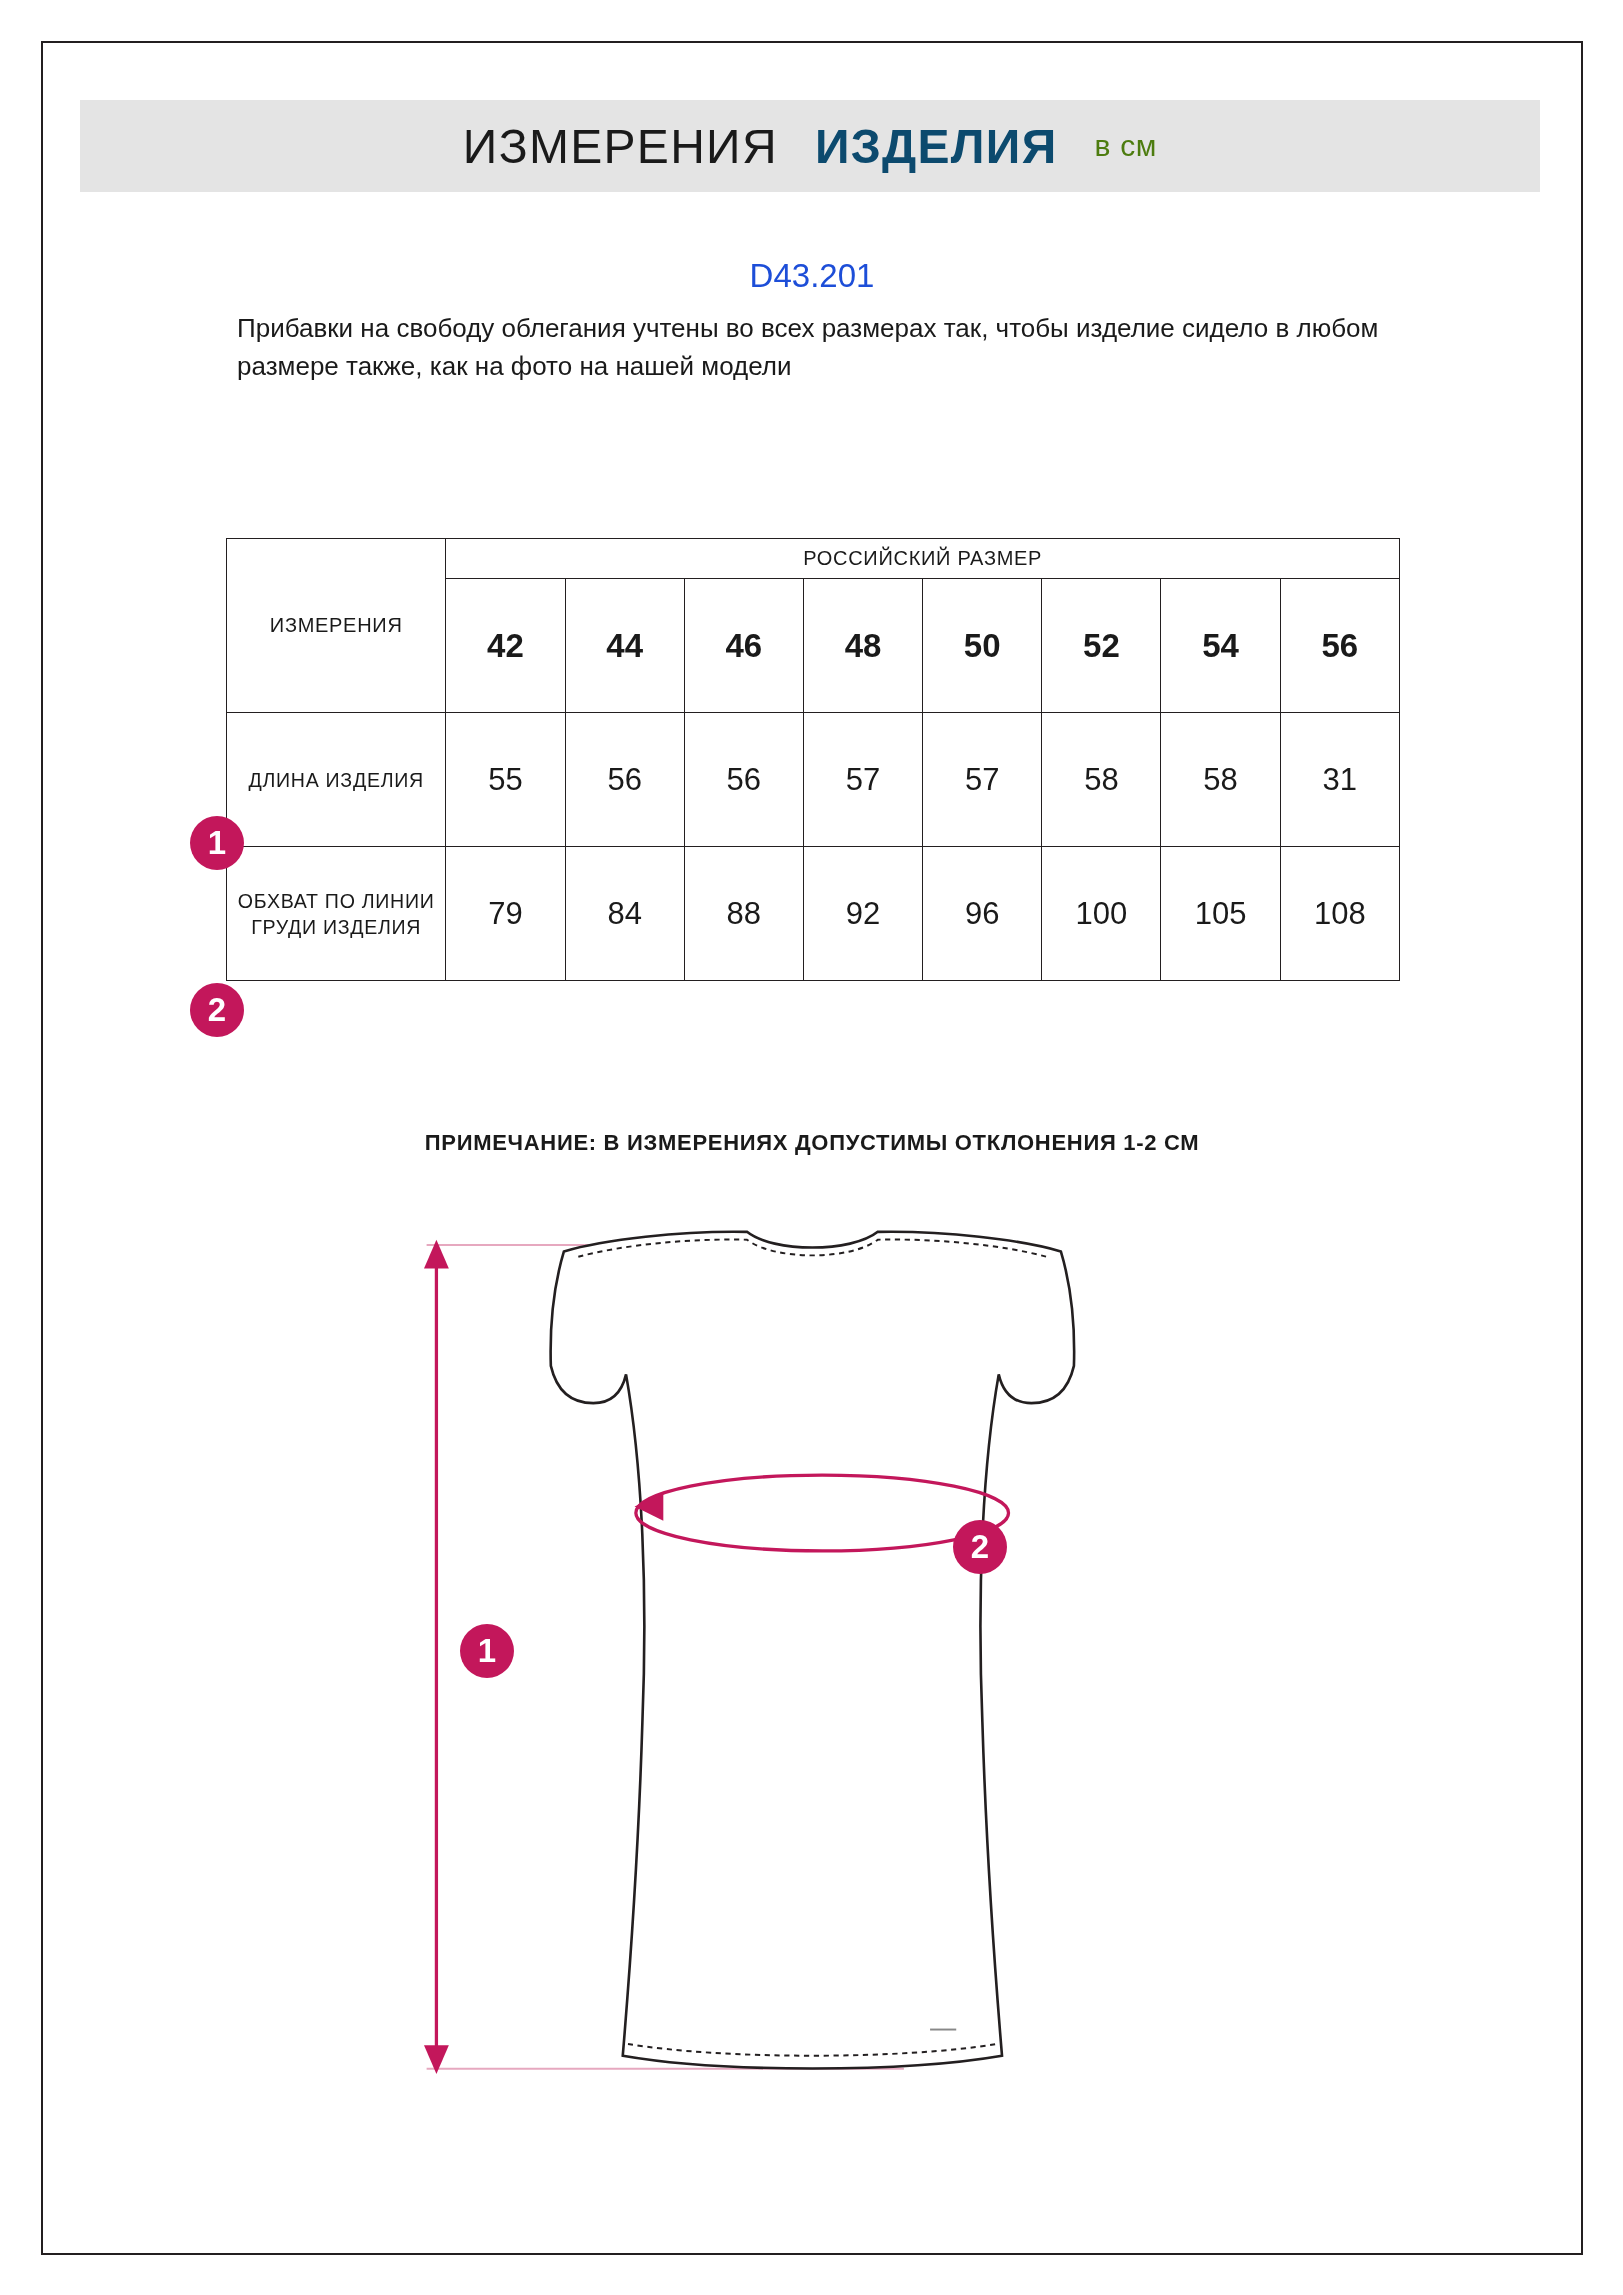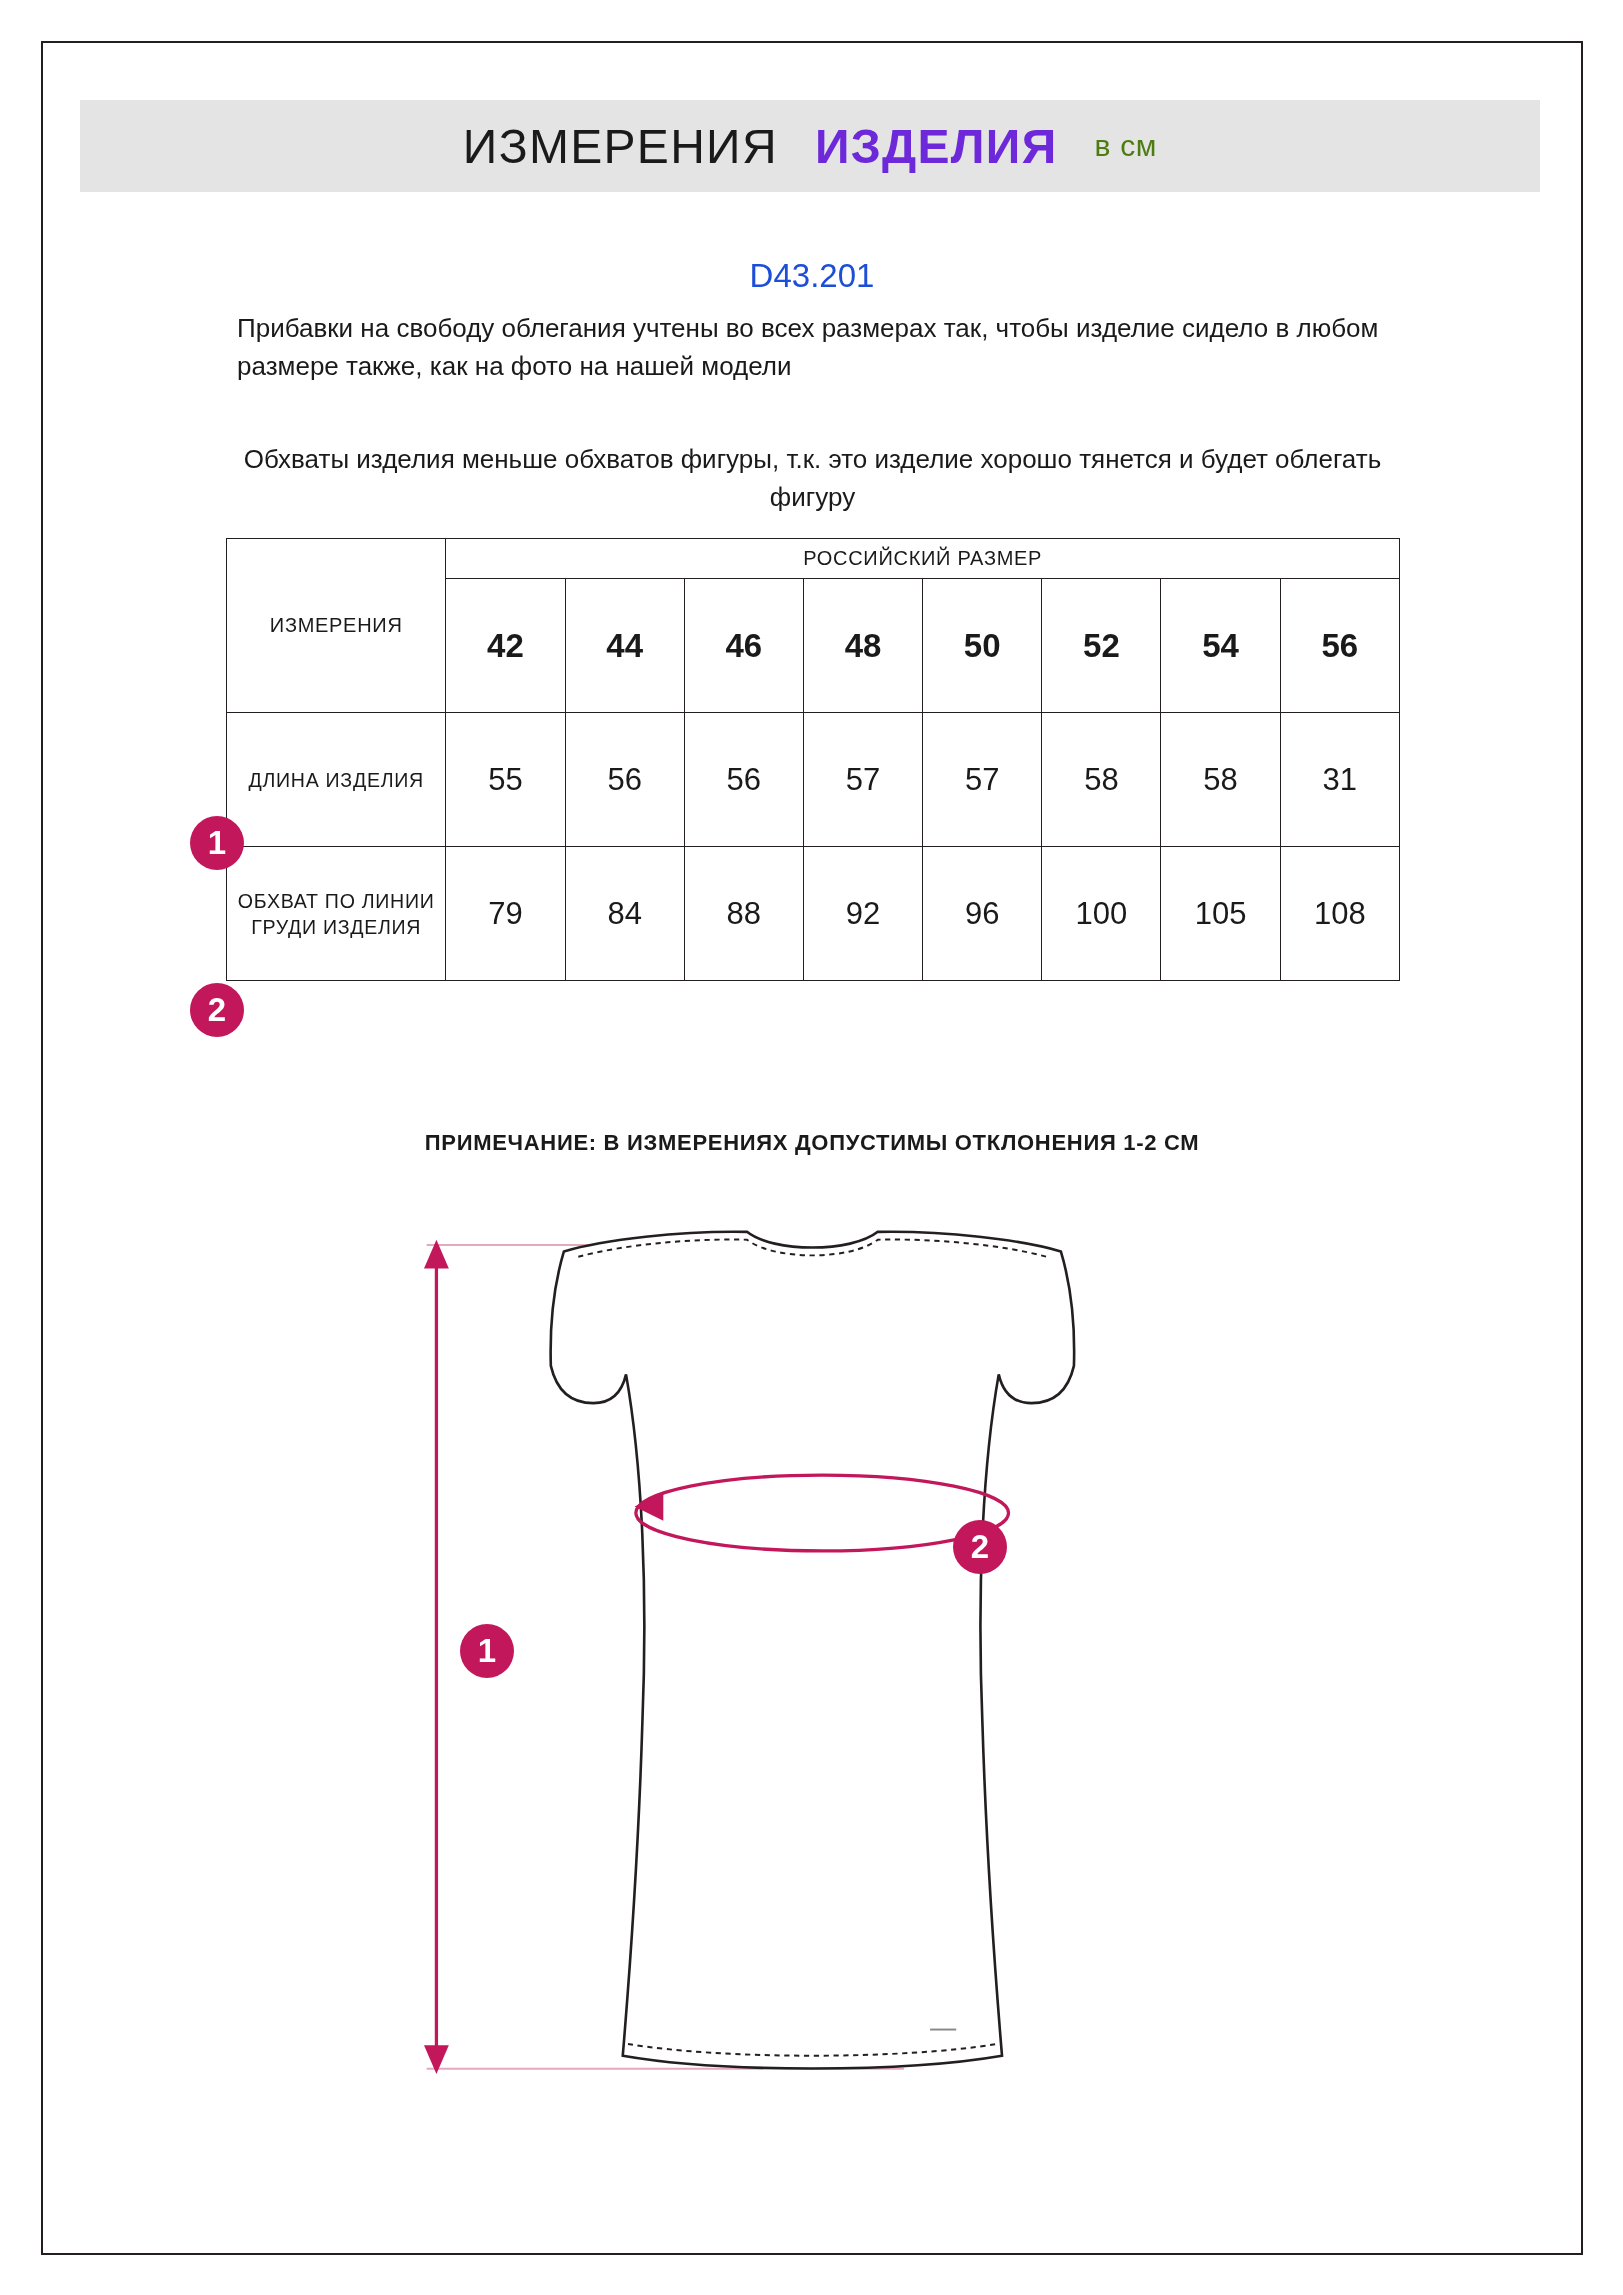--- a/index.html
+++ b/index.html
@@ -48,21 +48,21 @@
   }
   .header-title-light {
     font-size: 48px;
     letter-spacing: 1.3px;
     color: #1a1a1a;
     font-weight: 400;
   }
   .header-title-bold {
     font-size: 48px;
     letter-spacing: 1.3px;
-    color: #6d28d9;
+    color: #0c4a6e;
     font-weight: bold;
     margin-left: 37px;
   }
   .header-units {
     font-size: 30px;
     letter-spacing: 0.7px;
     color: #4d7c0f;
     font-weight: 400;
     margin-left: 37px;
   }
@@ -203,21 +203,20 @@
 <div class="content">
 
   <div class="header-band">
     <span class="header-title-light">ИЗМЕРЕНИЯ</span>
     <span class="header-title-bold">ИЗДЕЛИЯ</span>
     <span class="header-units">в см</span>
   </div>
 
   <div class="article-code">D43.201</div>
   <div class="intro1">Прибавки на свободу облегания учтены во всех размерах так, чтобы изделие сидело в любом размере также, как на фото на нашей модели</div>
-  <div class="intro2">Обхваты изделия меньше обхватов фигуры, т.к. это изделие хорошо тянется и будет облегать фигуру</div>
 
   <div class="table-wrap">
     <table class="size-table">
       <colgroup>
         <col class="col-label">
         <col class="col-size">
           <col class="col-size">
           <col class="col-size">
           <col class="col-size">
         <col class="col-size">

